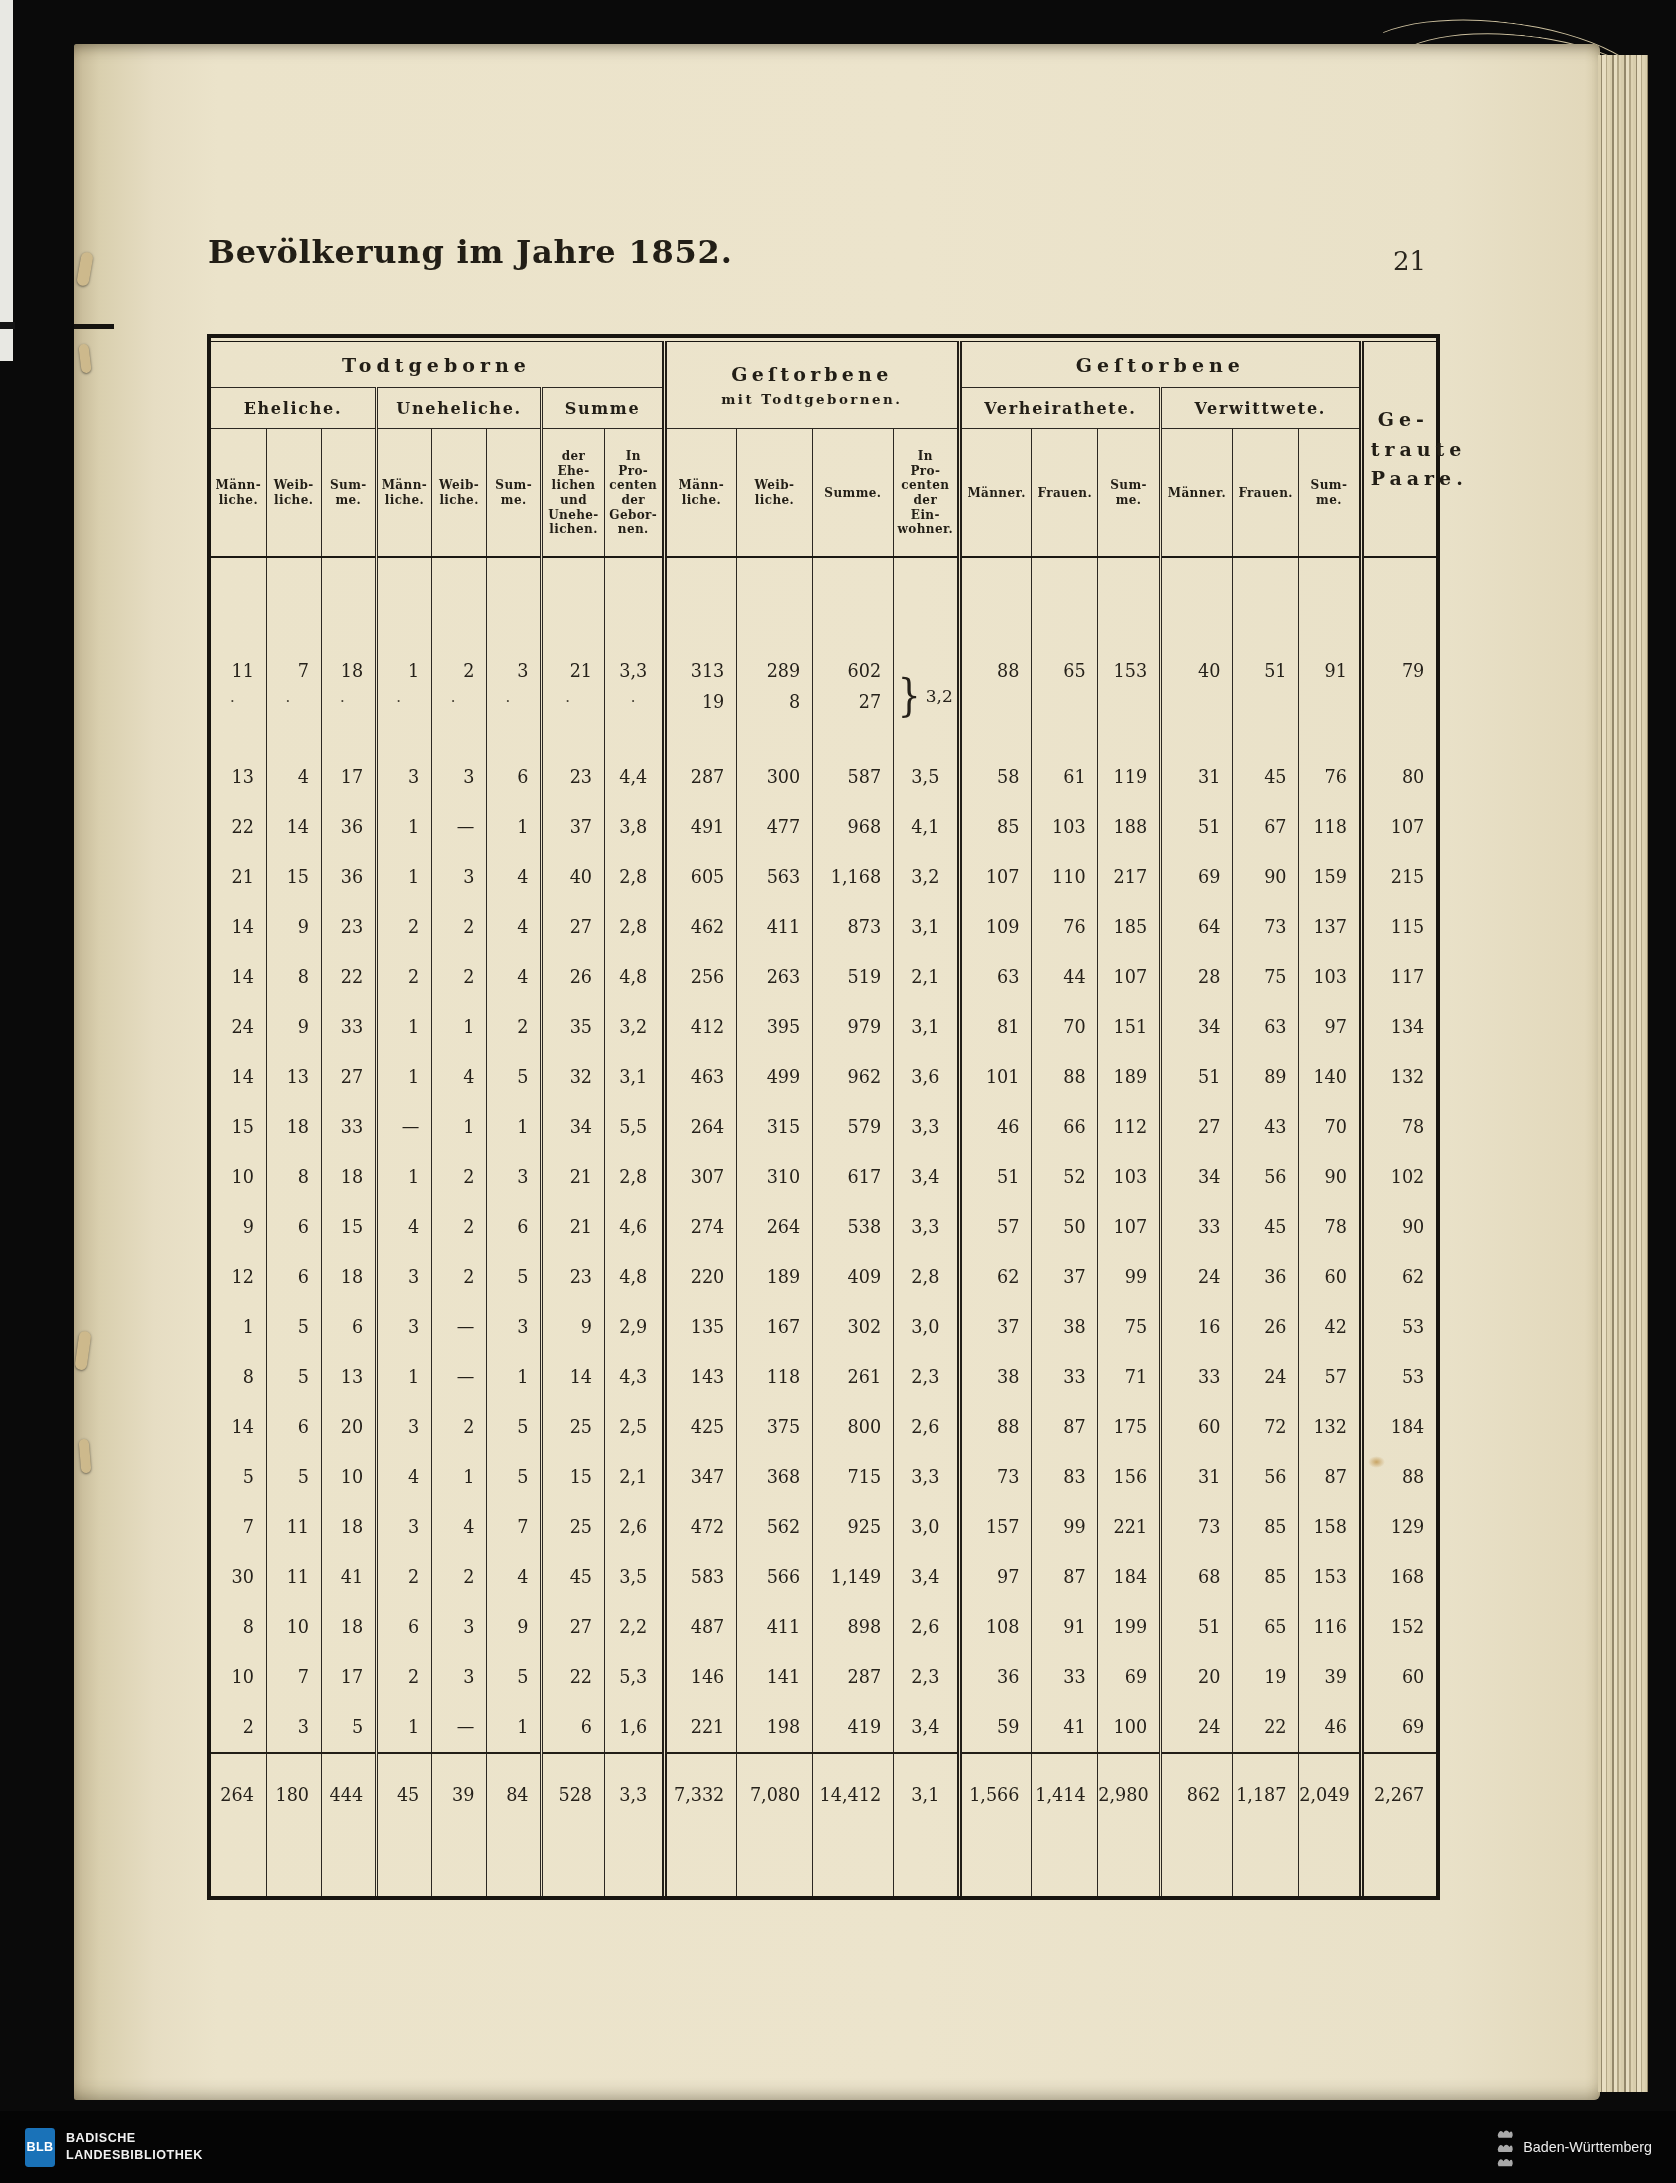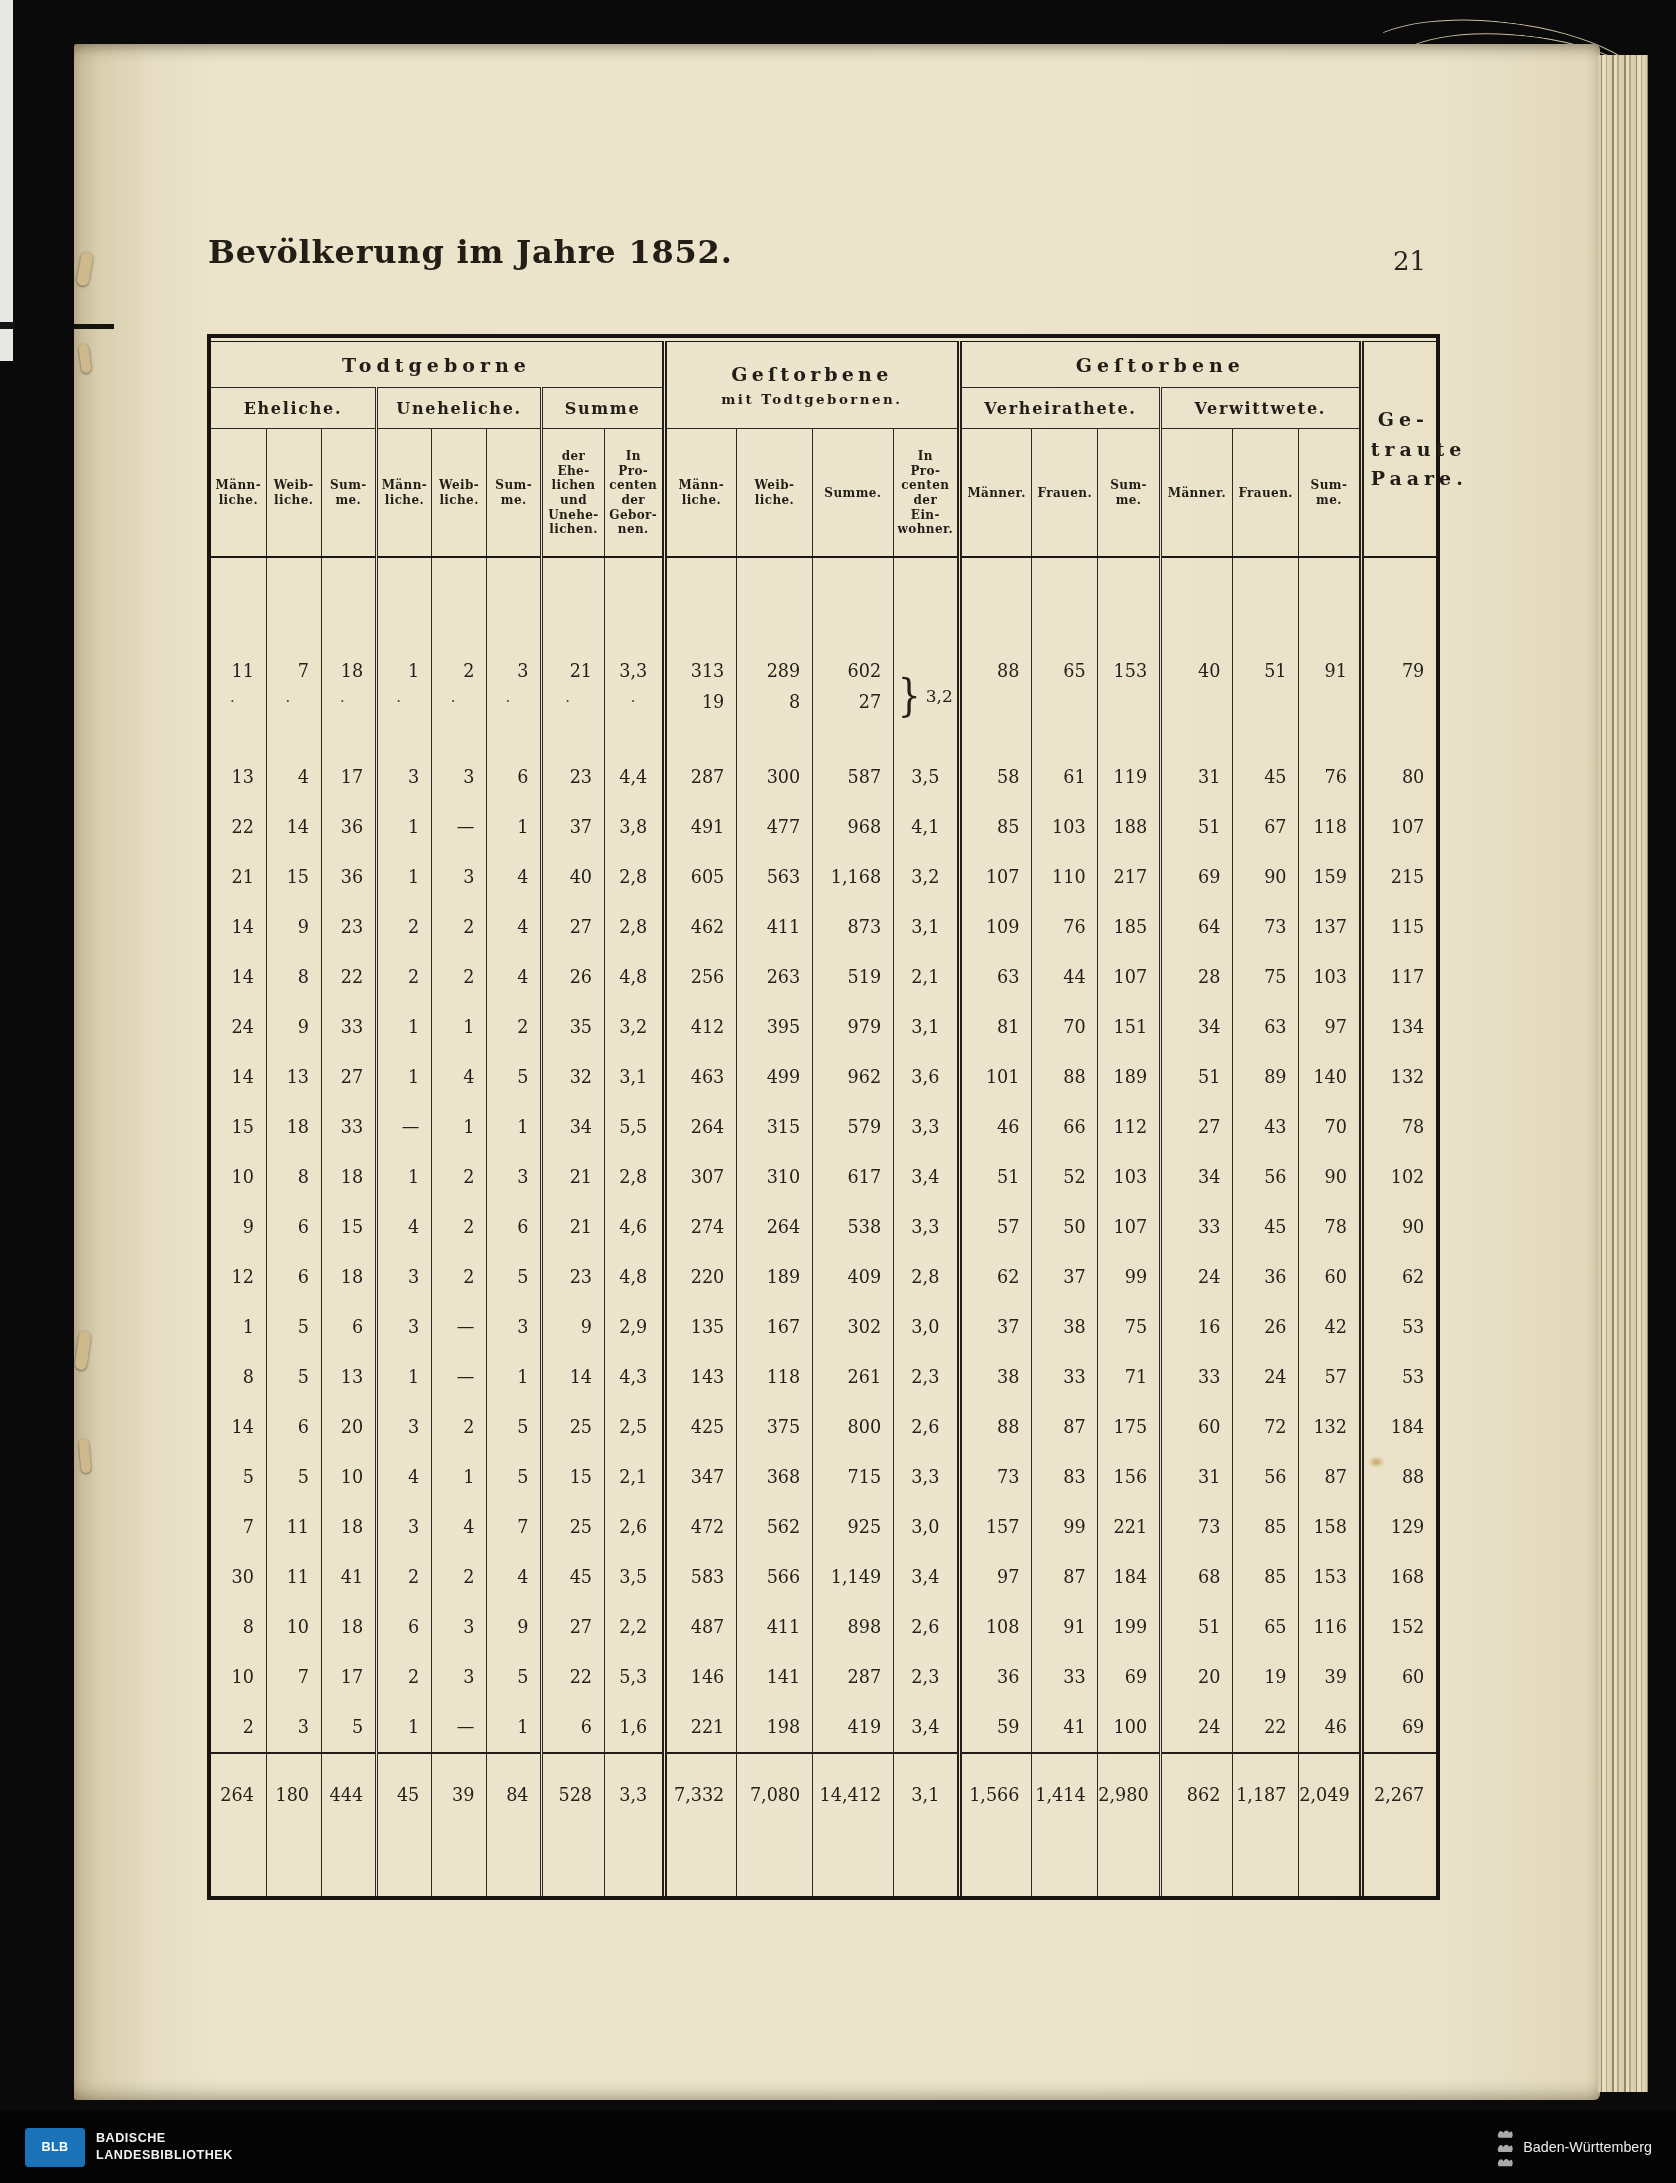--- a/index.html
+++ b/index.html
@@ -68,21 +68,21 @@
   .brace{font-size:45px;font-weight:400;line-height:.9;transform:scaleX(.8);margin-right:1.7px;}
   .bval{font-size:17px;}
   tr.totals td{height:82px;border-top:2.1px solid #221e17;vertical-align:middle;}
   tr.bottom-spacer td{height:60px;}
 
   
   .footer{position:absolute;left:0;bottom:0;width:1677px;height:72px;background:#050505;
     display:flex;align-items:center;justify-content:space-between;padding:0 25px;box-sizing:border-box;
     font-family:"Liberation Sans","DejaVu Sans",sans-serif;}
   .blb{display:flex;align-items:center;gap:11px;}
-  .blb-box{width:60px;height:39px;background:#1a72b8;color:#fff;display:flex;align-items:center;justify-content:center;
+  .blb-box{width:30px;height:39px;background:#1a72b8;color:#fff;display:flex;align-items:center;justify-content:center;
     font-weight:700;font-size:12.6px;letter-spacing:0.4px;border-radius:3.4px;}
   .blb-name{color:#f2f2f2;font-weight:700;font-size:12.6px;letter-spacing:0.5px;line-height:1.35;}
   .bw{display:flex;align-items:center;gap:9.2px;color:#ededed;font-size:14.3px;}
 </style>
 </head>
 <body>
 
 <div class="scan">
 
   <div class="white-strip"></div>

